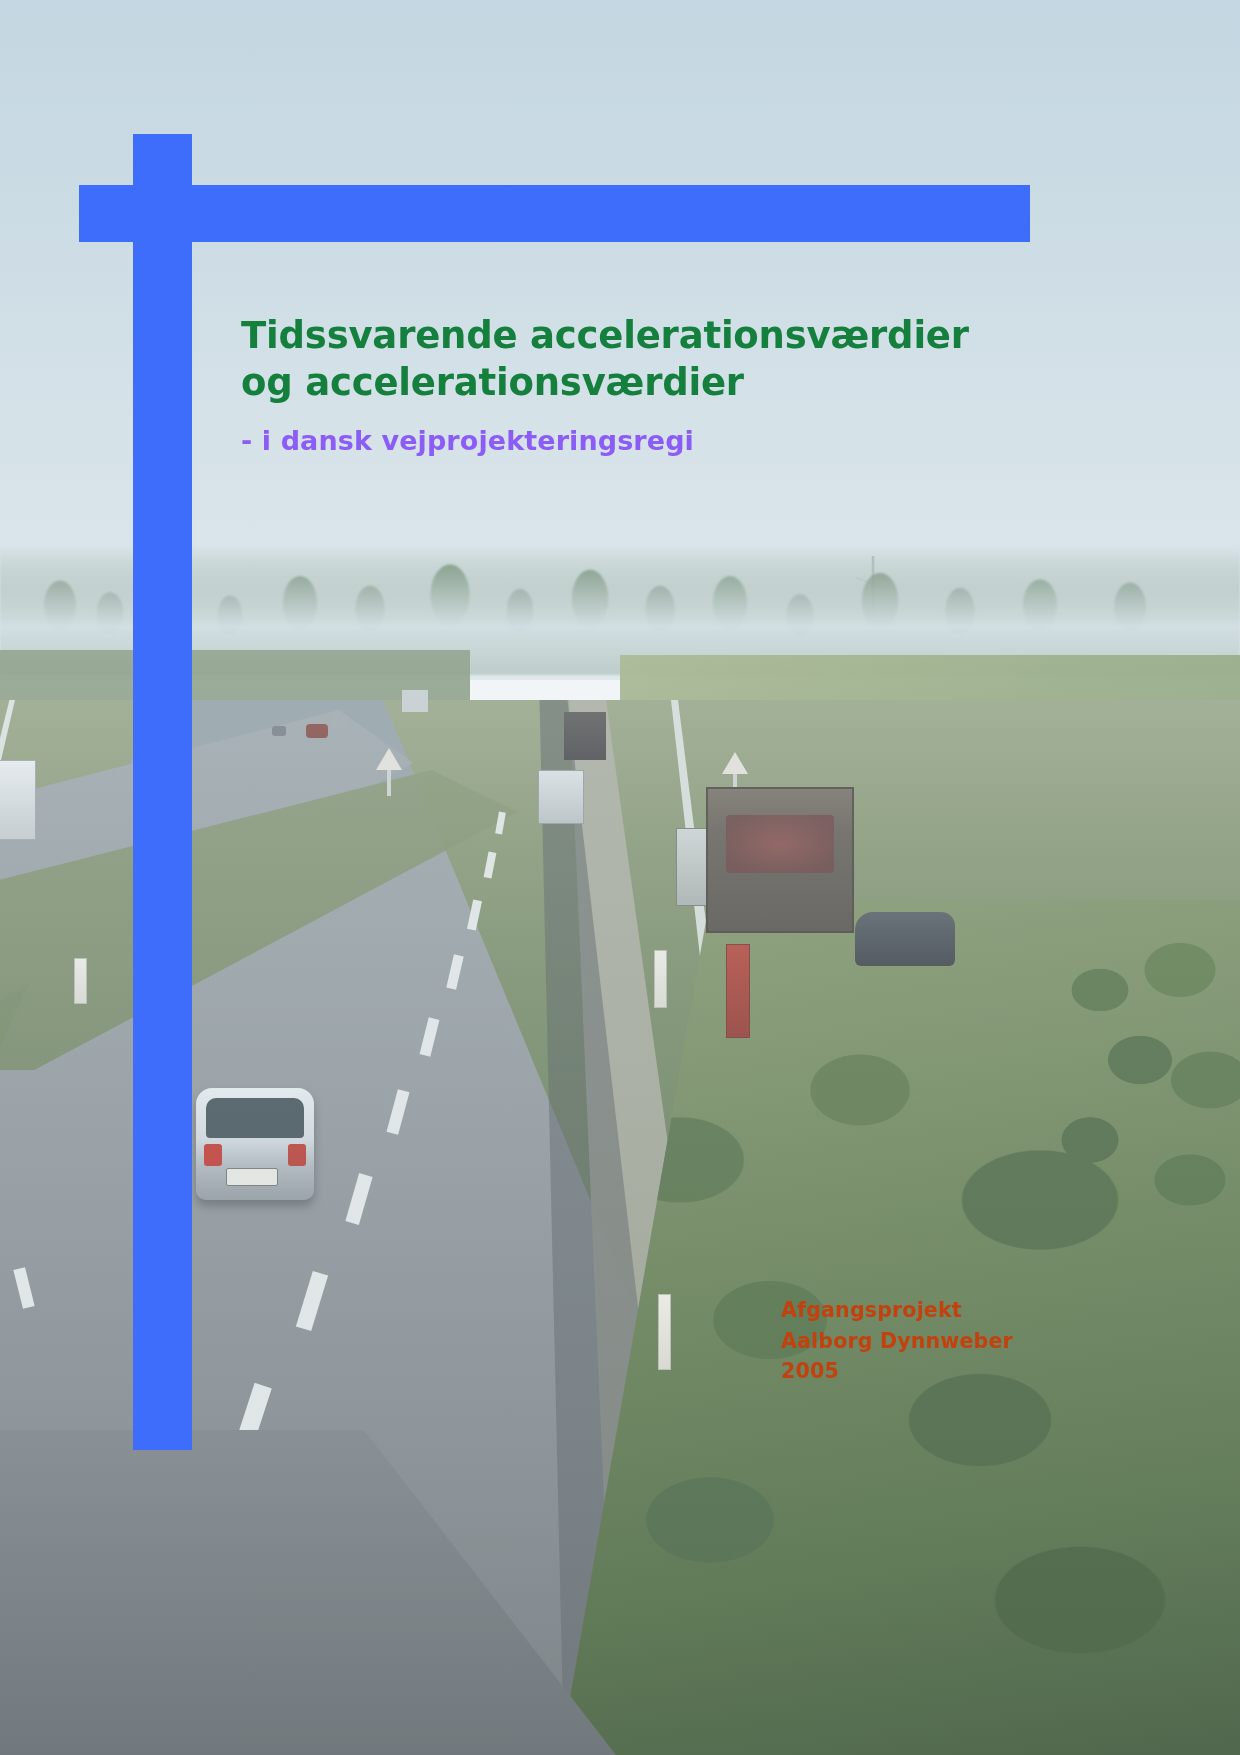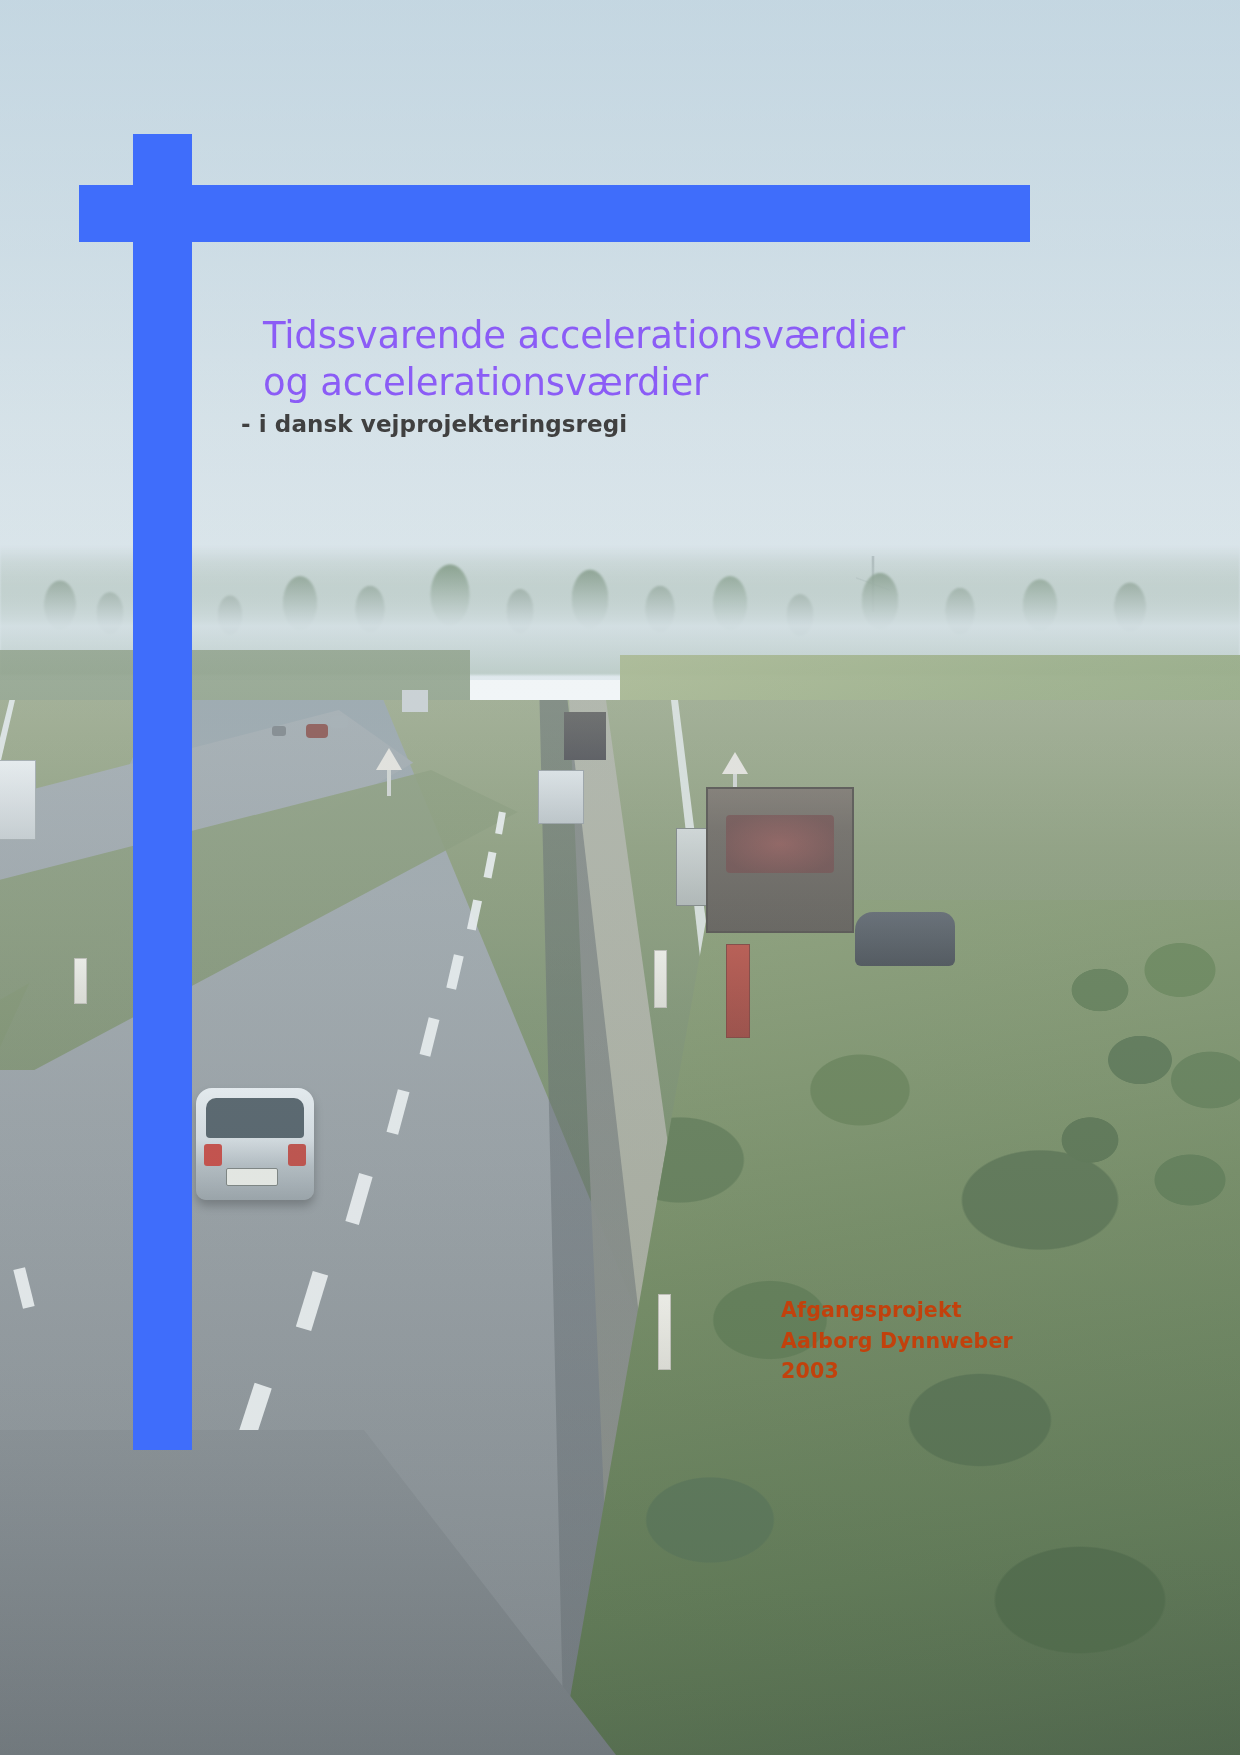--- a/index.html
+++ b/index.html
@@ -297,31 +297,30 @@
   }
 
   
   .title-block {
     position: absolute;
     left: 241px; top: 312px;
     width: 860px;
   }
   .title-line {
     font-size: 37px;
-    font-weight: normal;
-    color: #8b5cf6;
+    font-weight: bold;
+    color: #15803d;
     line-height: 1.28;
     letter-spacing: -0.2px;
-    margin-left: 22px;
   }
   .subtitle {
-    margin-top: 4px;
-    font-size: 23px;
+    margin-top: 18px;
+    font-size: 27px;
     font-weight: bold;
-    color: #404040;
+    color: #8b5cf6;
     letter-spacing: 0.1px;
   }
 
   
   .author-block {
     position: absolute;
     left: 781px; top: 1295px;
     width: 300px;
   }
   .author-line {
@@ -404,16 +403,16 @@
 
   <div class="title-block">
     <div class="title-line">Tidssvarende accelerationsværdier</div>
     <div class="title-line">og accelerationsværdier</div>
     <div class="subtitle">-  i dansk vejprojekteringsregi</div>
   </div>
 
   <div class="author-block">
     <div class="author-line">Afgangsprojekt</div>
     <div class="author-line">Aalborg Dynnweber</div>
-    <div class="author-line">2003</div>
+    <div class="author-line">2005</div>
   </div>
 
 </div>
 
 </body></html>

